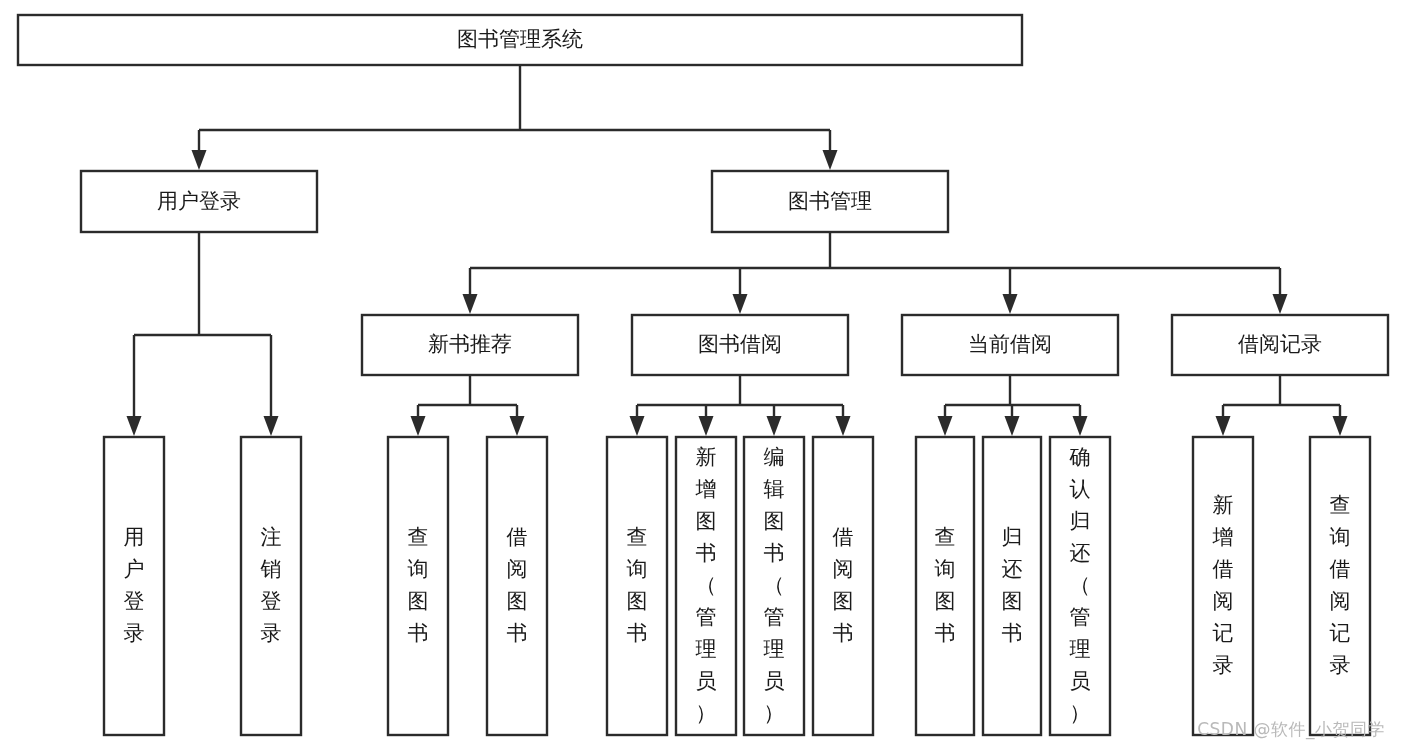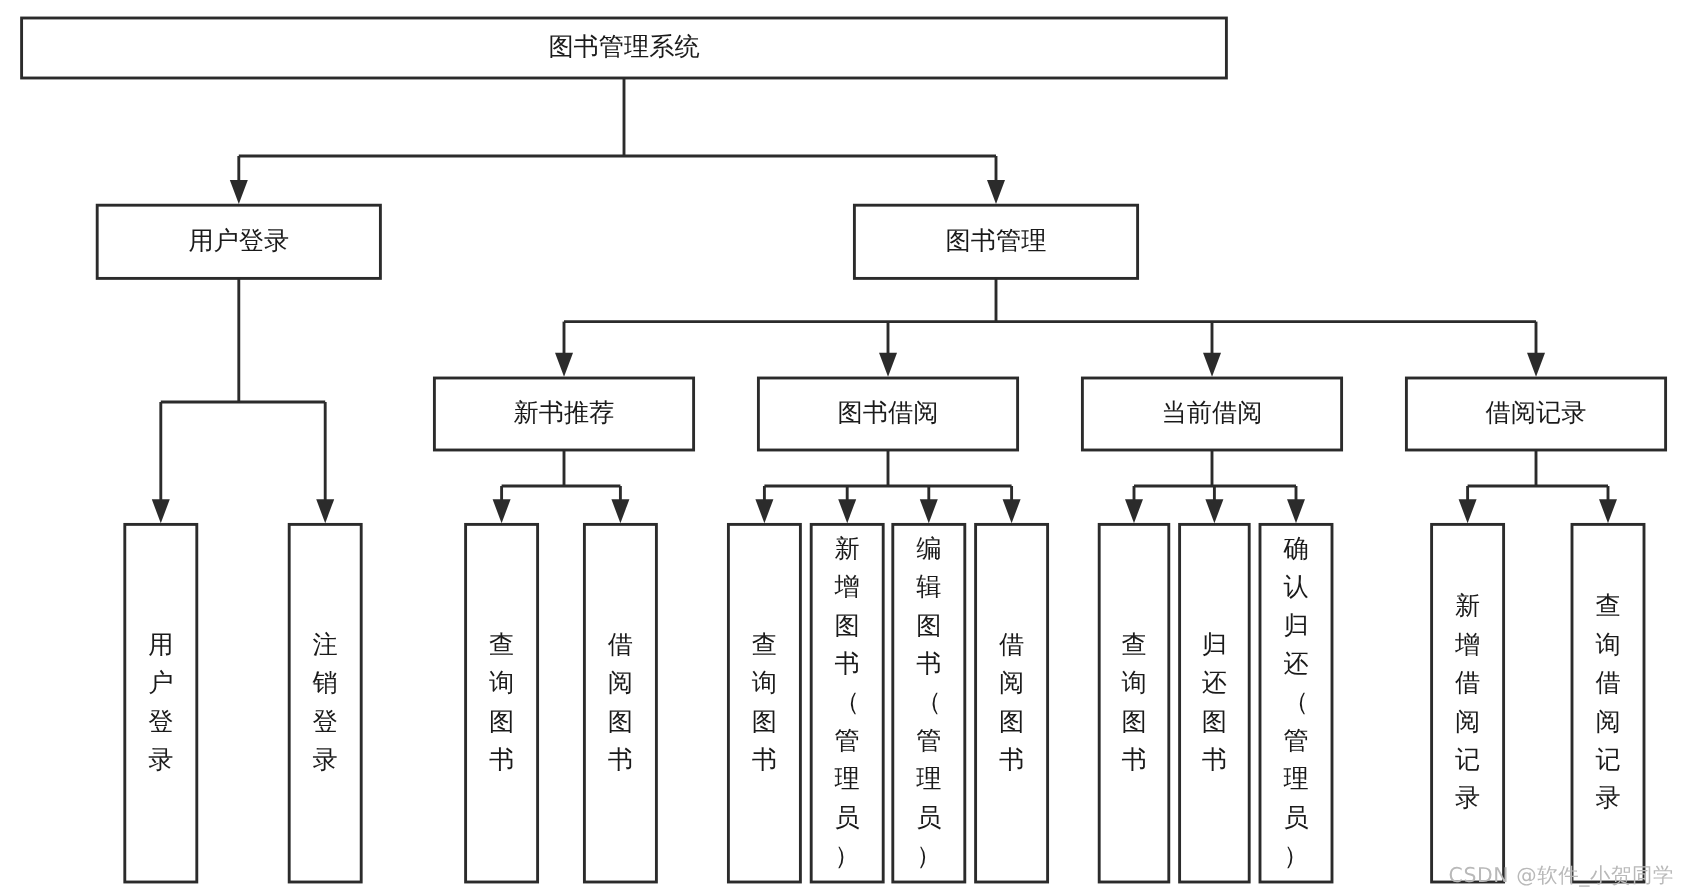--- a/index.html
+++ b/index.html
@@ -52,21 +52,21 @@
   .node-label-v {
     font-family: "DejaVu Sans", "Liberation Sans", sans-serif;
     font-size: 21px;
     fill: #1a1a1a;
     text-anchor: middle;
     dominant-baseline: middle;
     white-space: pre;
   }
   .watermark {
     position: absolute;
-    right: 10px;
+    right: 20px;
     bottom: 6px;
     font-family: "DejaVu Sans", "Liberation Sans", sans-serif;
     font-size: 17px;
     color: #b9b9b9;
     letter-spacing: 0.5px;
     user-select: none;
     pointer-events: none;
   }
 </style>
 </head>

